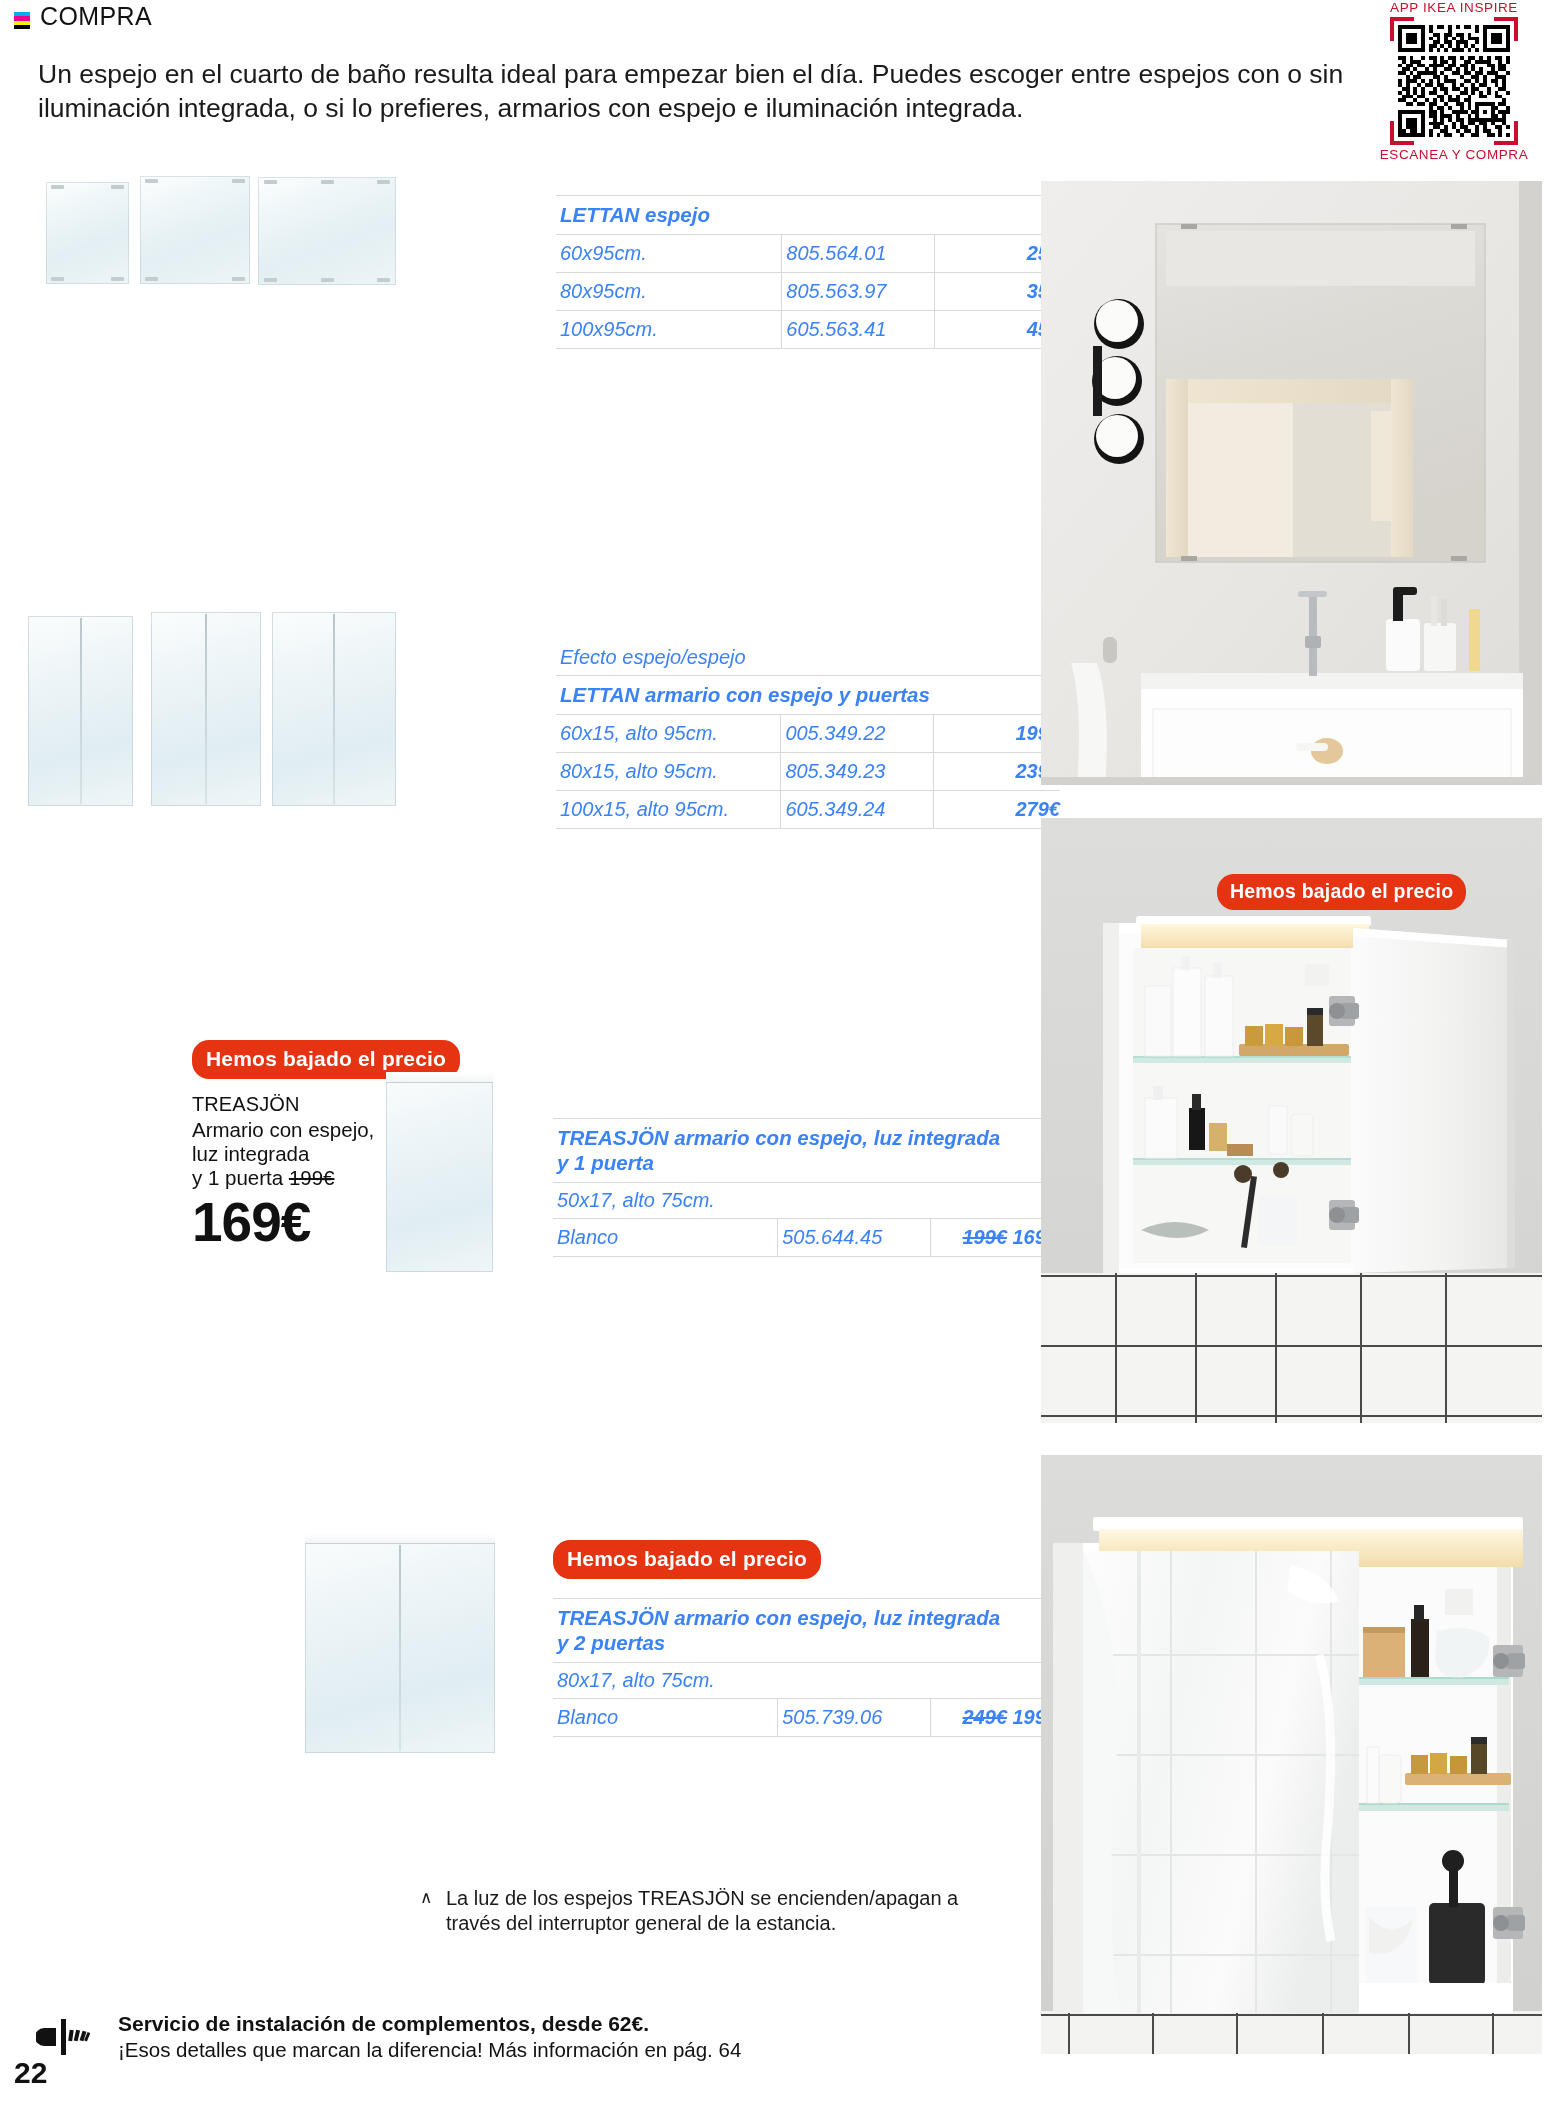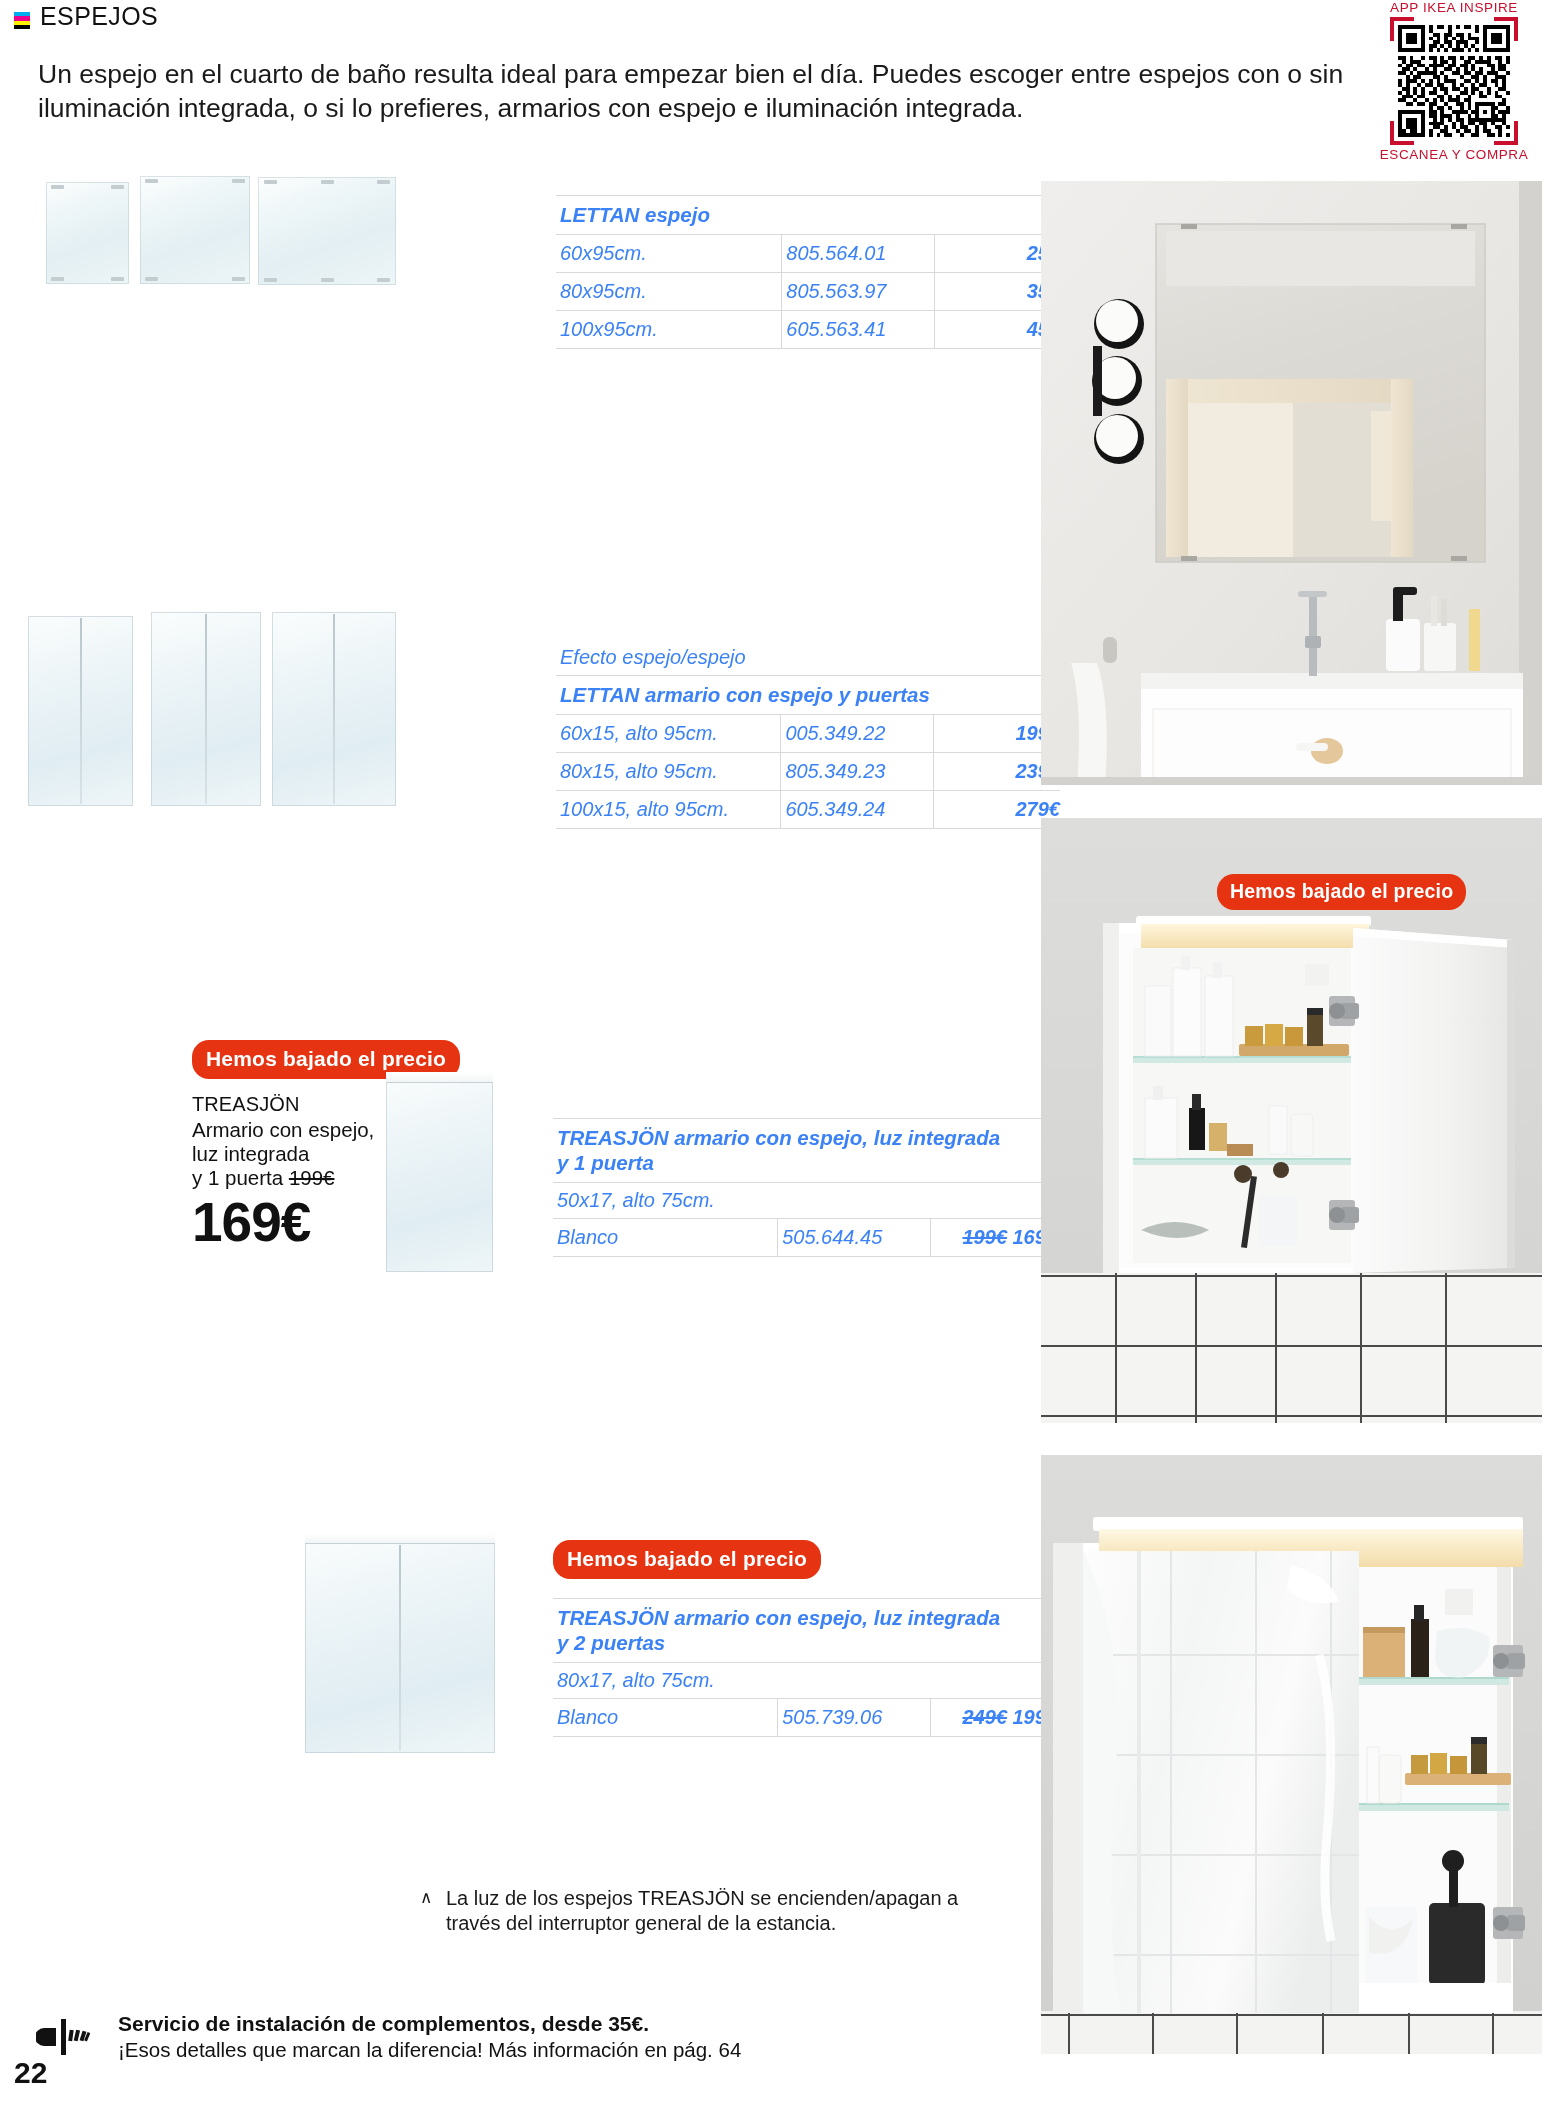--- a/index.html
+++ b/index.html
@@ -226,21 +226,21 @@
 
 <div id="page">
 
   <div id="cmyk-mark">
     <i class="c"></i>
       <i class="m"></i>
       <i class="y"></i>
       <i class="k"></i>
   </div>
 
-  <div id="section-title">ESPEJOS</div>
+  <div id="section-title">COMPRA</div>
 
   <div id="intro">Un espejo en el cuarto de baño resulta ideal para empezar bien el día. Puedes escoger entre espejos con o sin iluminación integrada, o si lo prefieres, armarios con espejo e iluminación integrada.</div>
 
   <div id="qr-block">
     <div id="qr-caption-top">APP IKEA INSPIRE</div>
     <div id="qr-frame">
       <span class="corner tl"></span>
       <span class="corner tr"></span>
       <span class="corner bl"></span>
       <span class="corner br"></span>
@@ -645,21 +645,21 @@
   <div id="service">
     <svg id="service-icon" viewBox="0 0 54 42">
       <rect x="25" y="3" width="5" height="36" fill="#111"></rect>
       <path d="M8 12 h12 v18 h-12 a9 9 0 0 1 0 -18 z" fill="#111"></path>
       <rect x="33" y="14" width="4" height="11" fill="#111" transform="rotate(8 35 19)"></rect>
       <rect x="39" y="14" width="4" height="11" fill="#111" transform="rotate(13 41 19)"></rect>
       <rect x="45" y="15" width="4" height="10" fill="#111" transform="rotate(18 47 20)"></rect>
       <rect x="50" y="16" width="3" height="9" fill="#111" transform="rotate(23 51 20)"></rect>
     </svg>
     <div id="service-text">
-      <div id="service-line1">Servicio de instalación de complementos, desde 35€.</div>
+      <div id="service-line1">Servicio de instalación de complementos, desde 62€.</div>
       <div id="service-line2">¡Esos detalles que marcan la diferencia! Más información en pág. 64</div>
     </div>
   </div>
 
   <div id="page-number">22</div>
 
   <div class="photo" id="photo-mirror-scene">
     <svg viewBox="0 0 501 604" width="501" height="604" preserveAspectRatio="none">
       <defs>
         <linearGradient id="wallg" x1="0" y1="0" x2="1" y2="1">

